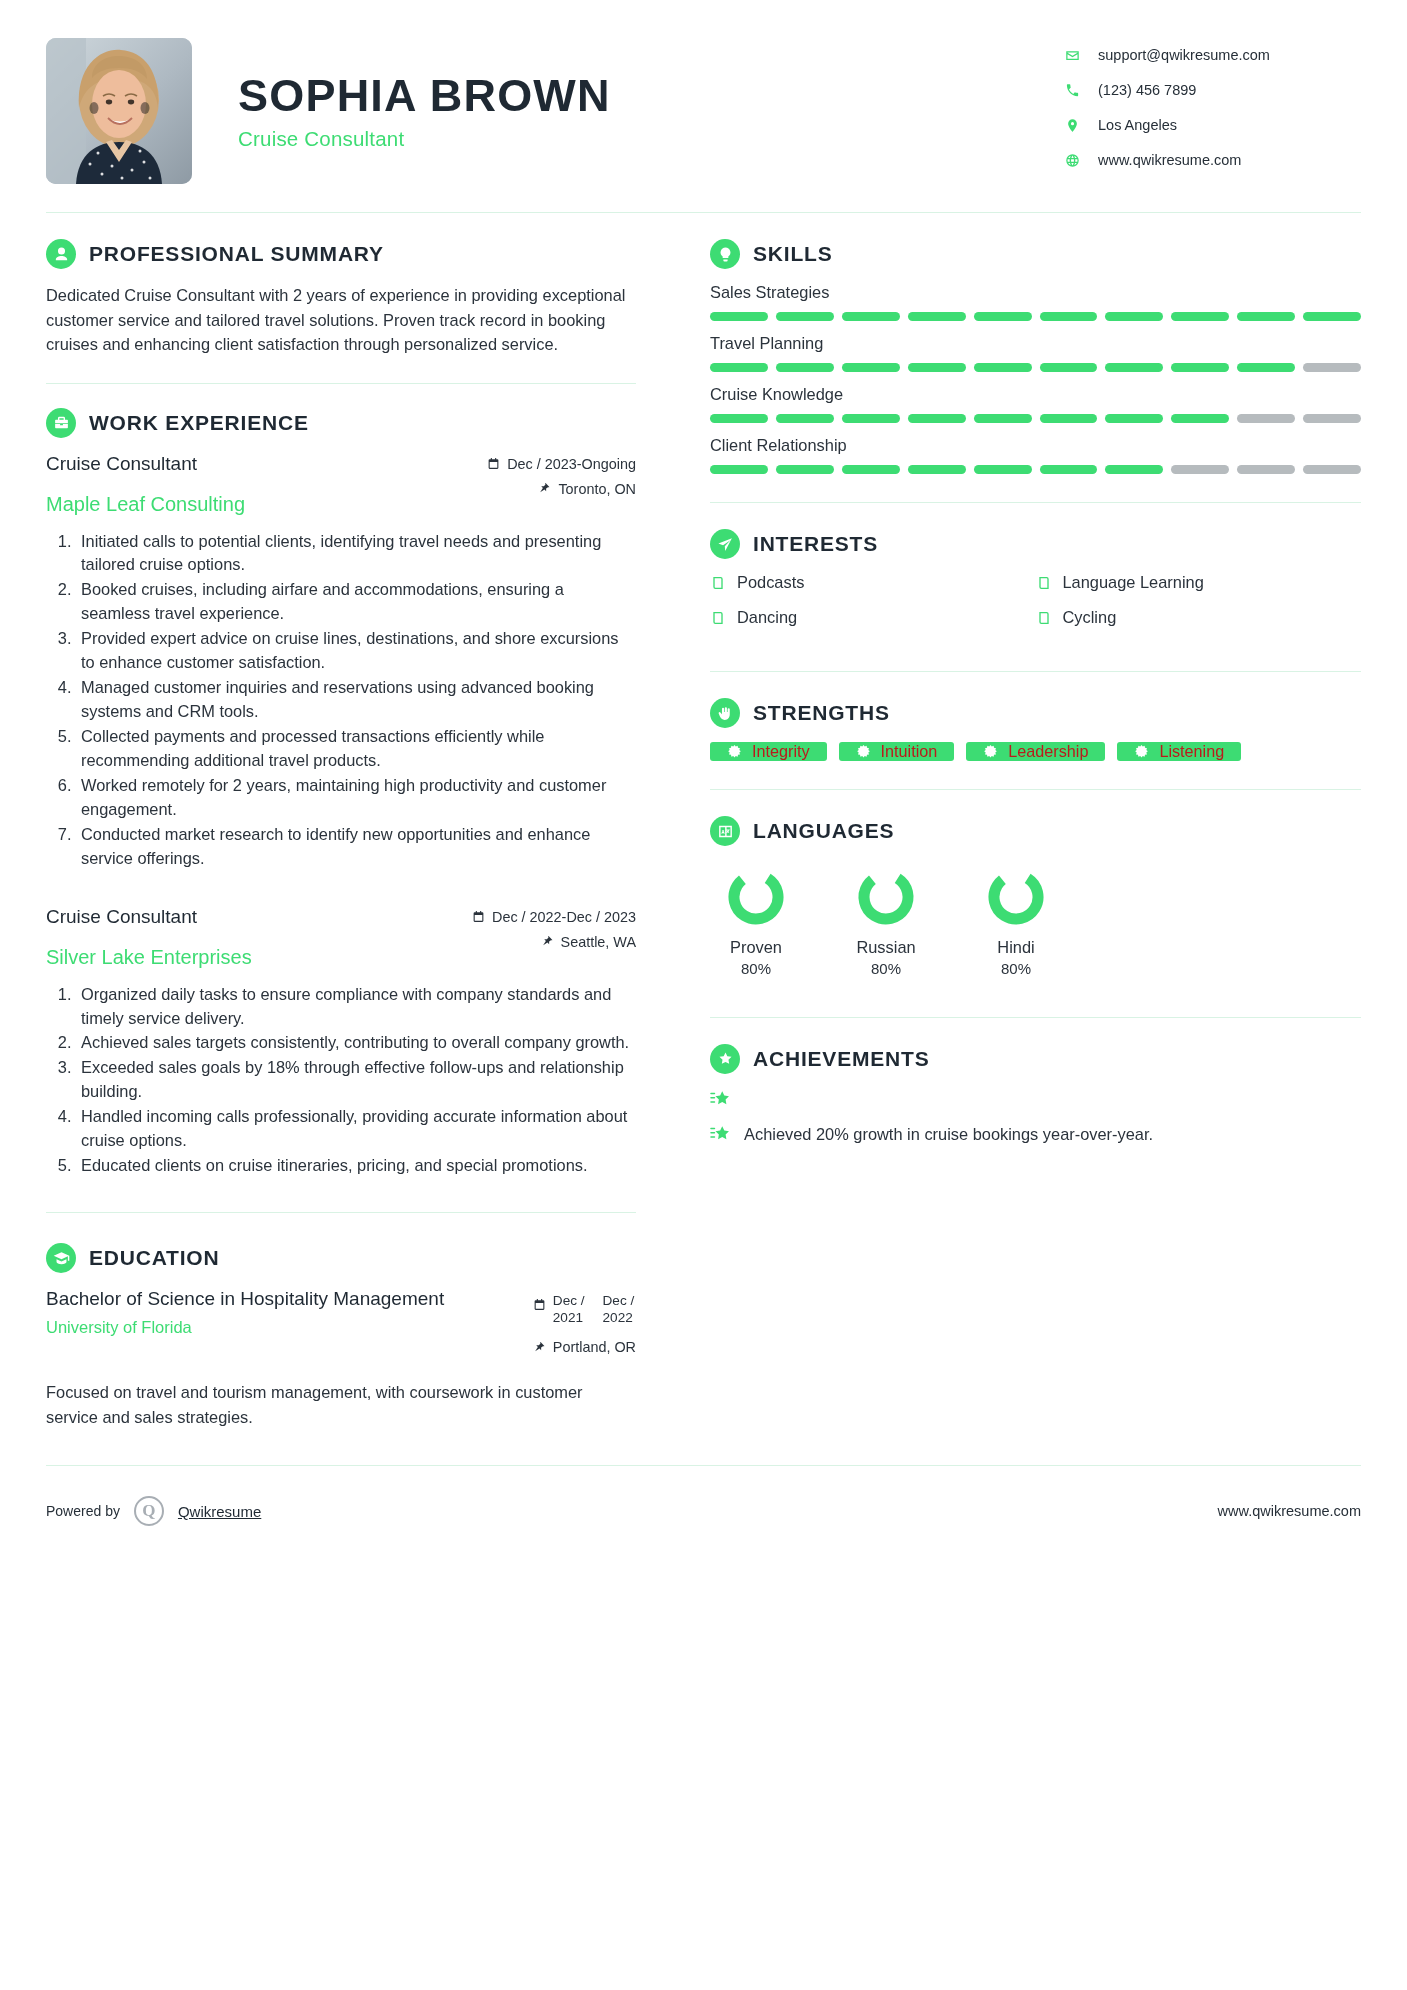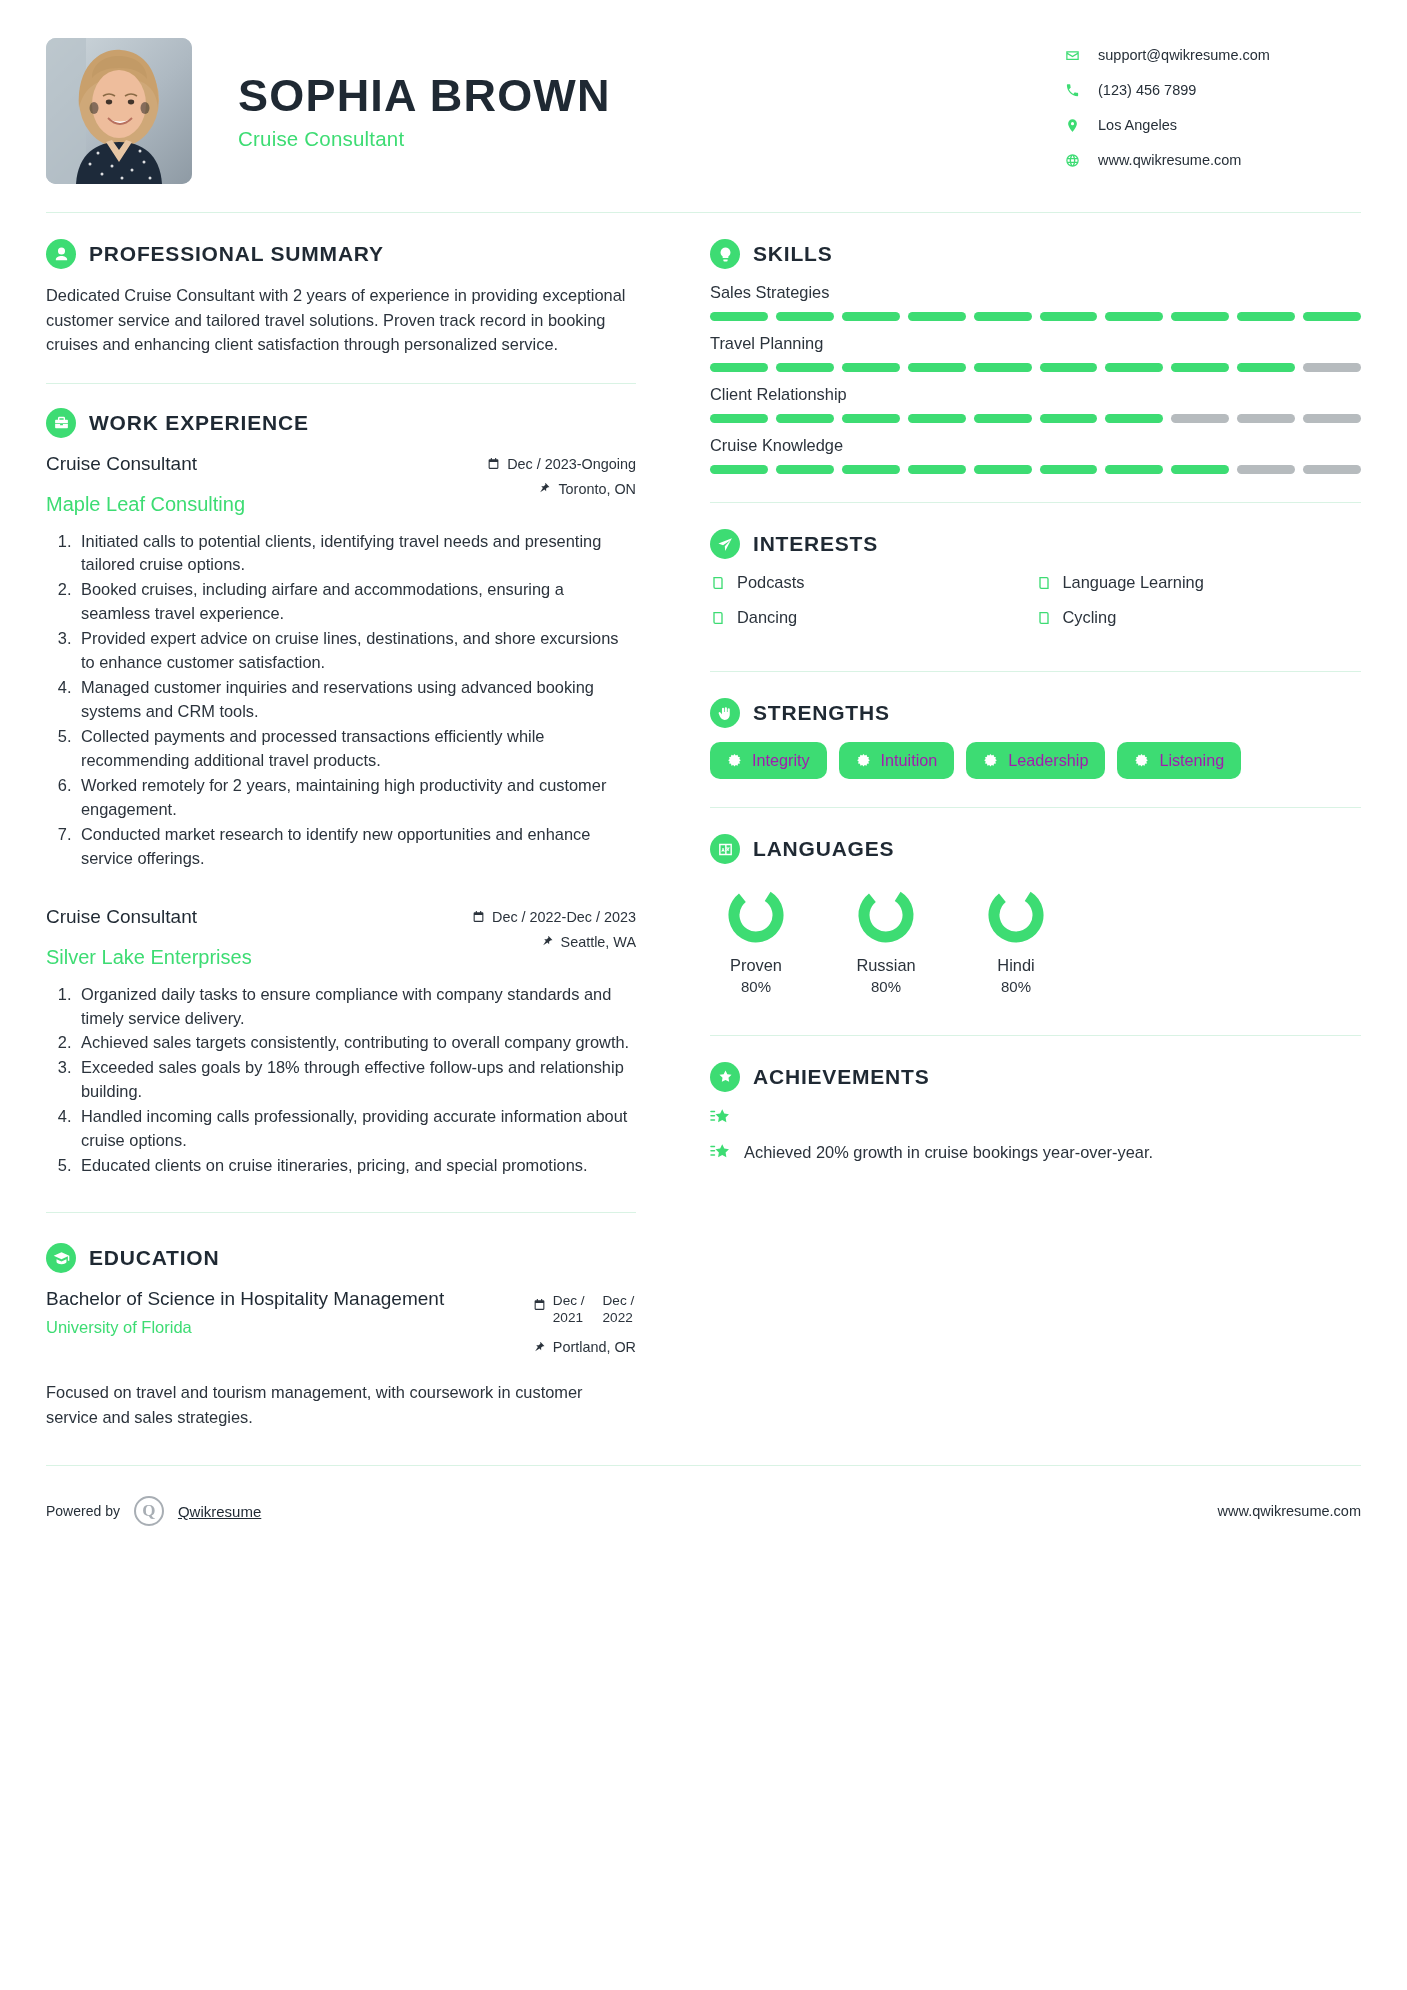--- a/index.html
+++ b/index.html
@@ -208,23 +208,23 @@
   .interest .iicon svg { width: 16px; height: 16px; fill: #3ddc73; }
 
   
   .strengths {
     display: flex;
     flex-wrap: wrap;
     gap: 12px;
   }
   .strength {
     background: #3ddc73;
-    color: #a21caf;
-    border-radius: 10px;
-    padding: 9px 17px;
+    color: #b91c1c;
+    border-radius: 3px;
+    padding: 0 17px;
     font-size: 16.2px;
     display: flex;
     align-items: center;
   }
   .strength .sicon { margin-right: 10px; display:flex; }
   .strength .sicon svg { width: 15px; height: 15px; fill: #ffffff; }
 
   
   .languages { display: flex; gap: 38px; padding-top: 6px; }
   .lang { text-align: center; width: 92px; }
@@ -559,45 +559,45 @@
                 <span class="seg on"></span>
                 <span class="seg on"></span>
                 <span class="seg on"></span>
                 <span class="seg on"></span>
                 <span class="seg on"></span>
                 <span class="seg on"></span>
                 <span class="seg"></span>
               </div>
             </div>
             <div class="skill">
-              <div class="skill-name">Client Relationship</div>
+              <div class="skill-name">Cruise Knowledge</div>
               <div class="skill-bar">
                 <span class="seg on"></span>
                 <span class="seg on"></span>
                 <span class="seg on"></span>
                 <span class="seg on"></span>
                 <span class="seg on"></span>
                 <span class="seg on"></span>
                 <span class="seg on"></span>
-                <span class="seg"></span>
+                <span class="seg on"></span>
                 <span class="seg"></span>
                 <span class="seg"></span>
               </div>
             </div>
             <div class="skill">
-              <div class="skill-name">Cruise Knowledge</div>
+              <div class="skill-name">Client Relationship</div>
               <div class="skill-bar">
                 <span class="seg on"></span>
                 <span class="seg on"></span>
                 <span class="seg on"></span>
                 <span class="seg on"></span>
                 <span class="seg on"></span>
                 <span class="seg on"></span>
                 <span class="seg on"></span>
-                <span class="seg on"></span>
+                <span class="seg"></span>
                 <span class="seg"></span>
                 <span class="seg"></span>
               </div>
             </div>
           </div>
       </div>
 
       <div class="divider-r"></div>
 
       <div>

